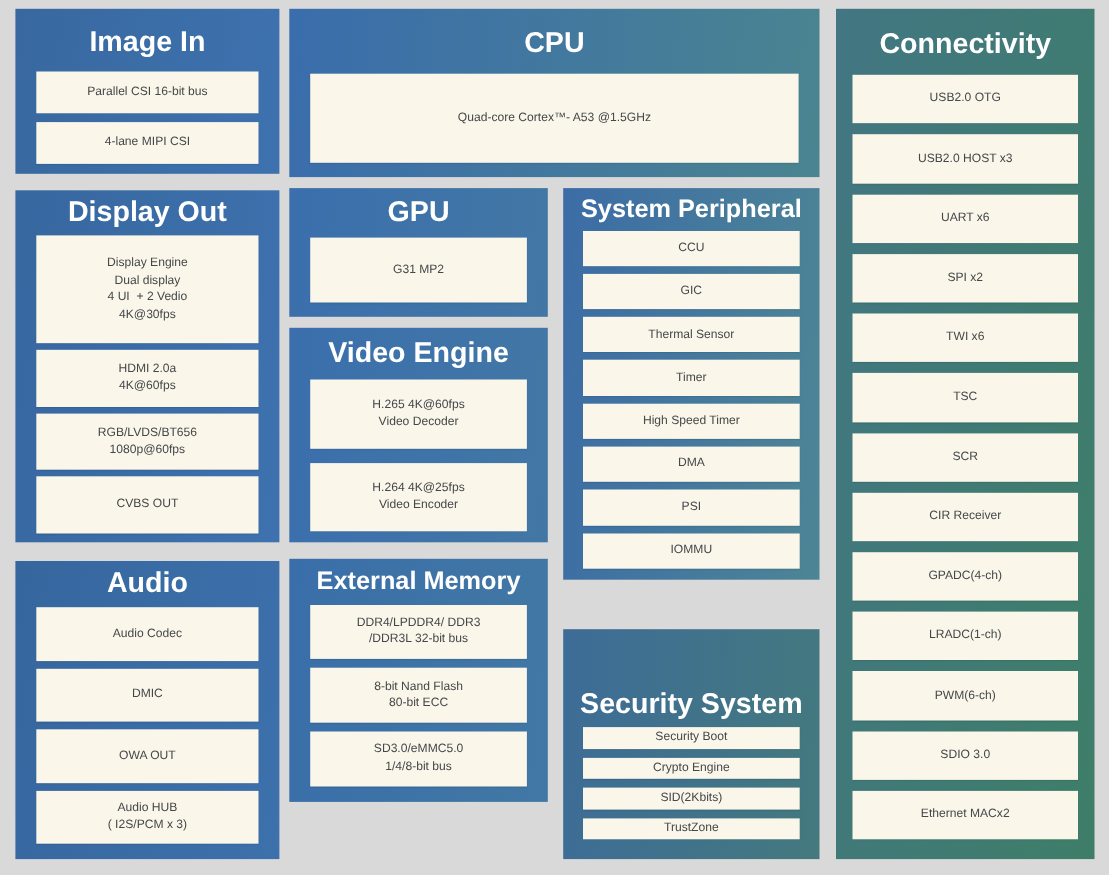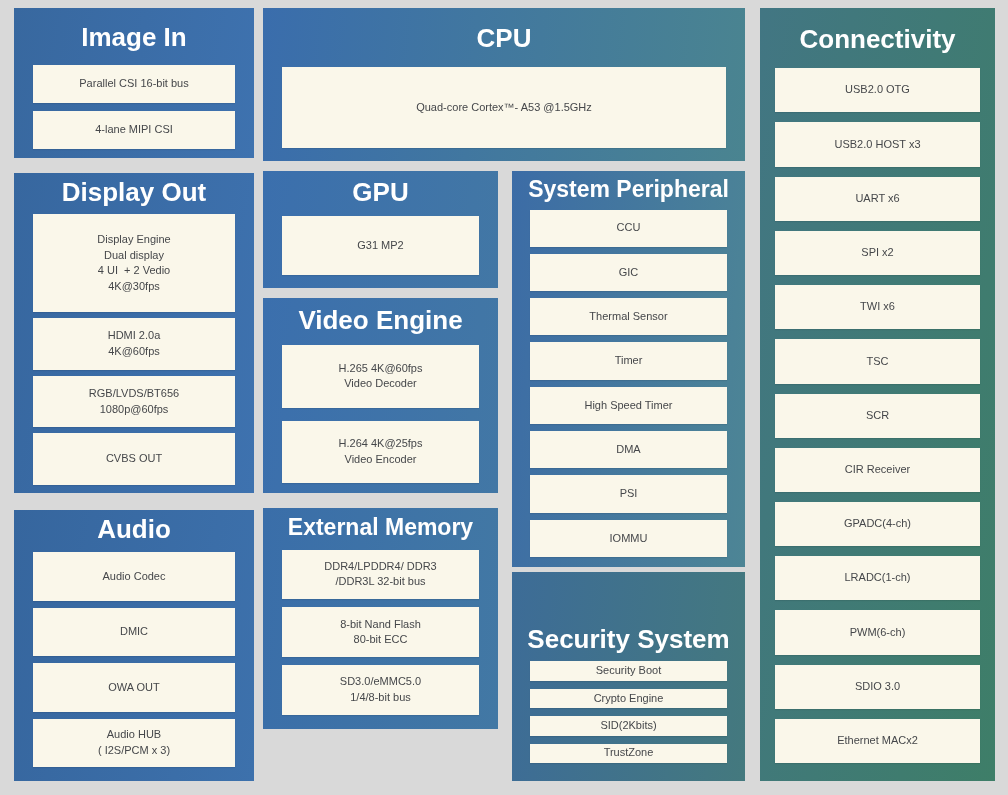--- a/index.html
+++ b/index.html
@@ -66,21 +66,21 @@
   .b-display-out{left:14px;top:173px;width:240px;height:320px;
     background:linear-gradient(100deg,#37679f,#3e72af);}
   .b-display-out .block-title{padding:4px 0 6px;}
   .b-display-out .items{gap:6px;padding:0 19px 8px;}
 
   .b-gpu{left:263px;top:171px;width:235px;height:117px;
     background:linear-gradient(95deg,#3b6fad,#4277a5);}
   .b-gpu .block-title{padding:6px 0 8px;}
   .b-gpu .items{padding:0 19px 13px;}
 
-  .b-system-peripheral{left:512px;top:171px;width:233px;height:396px;
+  .b-system-peripheral{left:512px;top:171px;width:233px;height:356px;
     background:linear-gradient(95deg,#3c6ca6,#4d8595);}
   .b-system-peripheral .block-title{padding:5px 0 6px;font-size:23px;}
   .b-system-peripheral .items{gap:7px;padding:0 18px 10px;}
 
   .b-video-engine{left:263px;top:298px;width:235px;height:195px;
     background:linear-gradient(95deg,#3b6fad,#4277a5);}
   .b-video-engine .block-title{padding:7px 0 9px;}
   .b-video-engine .items{gap:13px;padding:0 19px 10px;}
 
   .b-audio{left:14px;top:510px;width:240px;height:271px;

